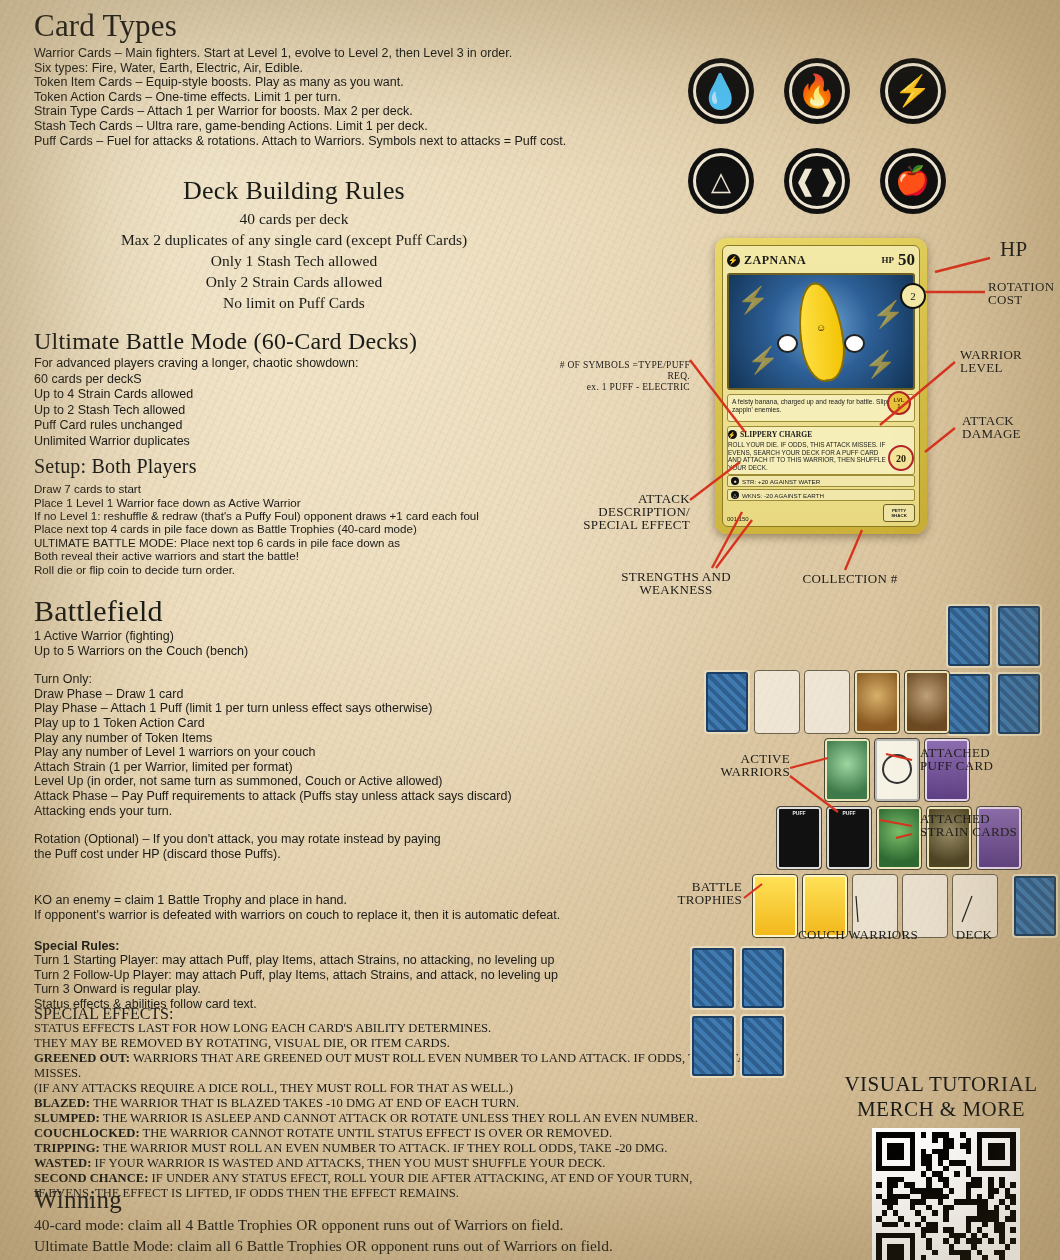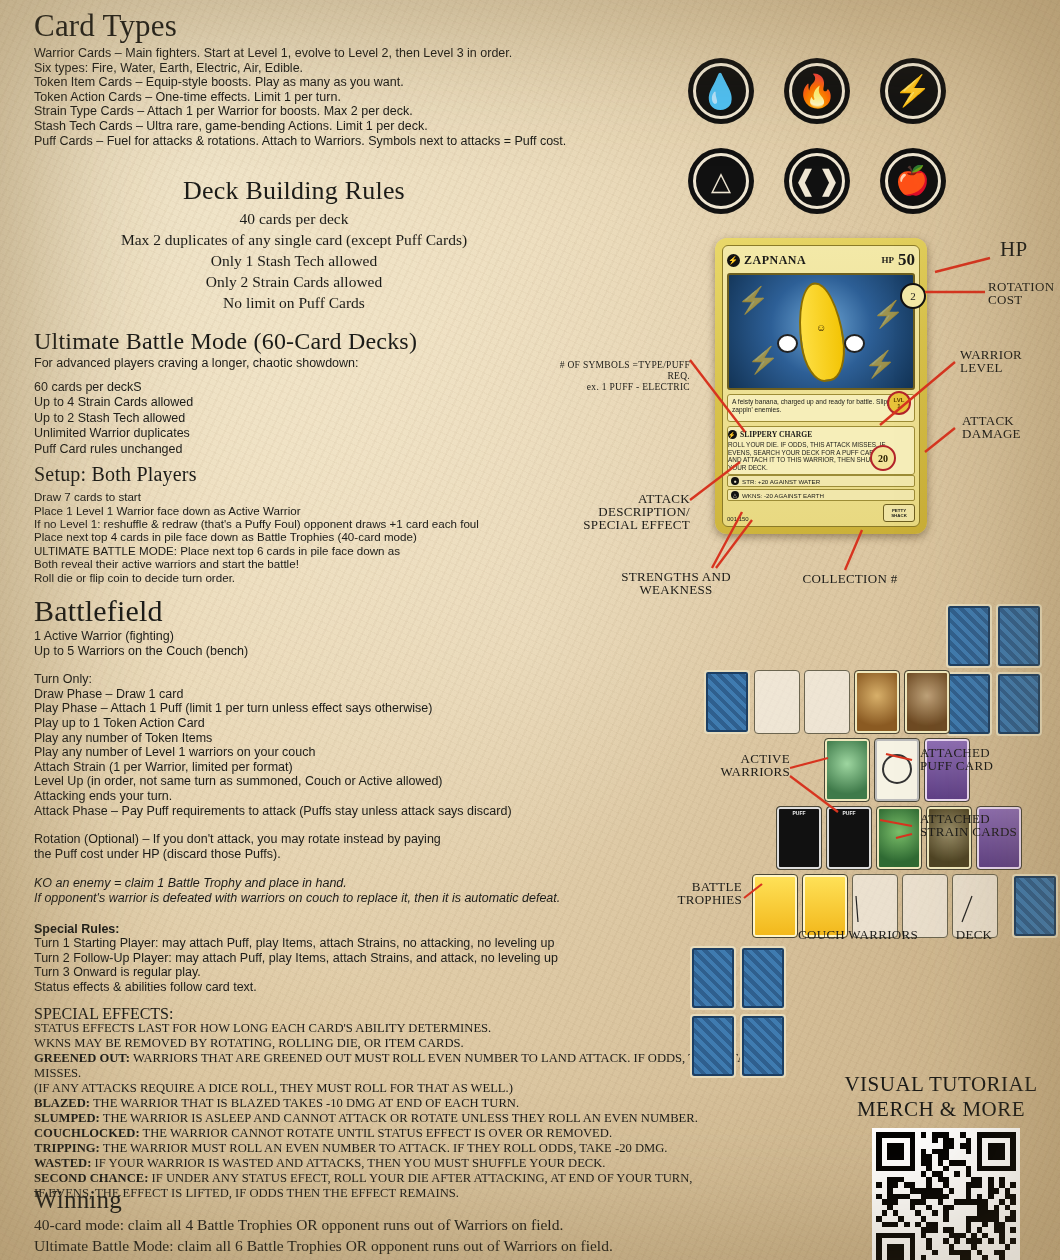--- a/index.html
+++ b/index.html
@@ -61,21 +61,21 @@
   .face{position:absolute;left:50%;top:46%;transform:translate(-50%,-50%);color:#3a2b00;font-size:10px;}
   .glove{position:absolute;width:17px;height:15px;border-radius:50%;background:#fff;border:2px solid #222;top:52%;}
   .desc{margin-top:4px;font-size:6.6px;line-height:7.6px;background:#f6eeb9;border:1px solid #9c8c36;
     border-radius:3px;padding:3px 4px;position:relative;min-height:20px;}
   .lvlbadge{position:absolute;right:3px;top:-4px;width:20px;height:20px;border-radius:50%;
     background:#e8c33a;border:2px solid #b3232a;color:#5a3b00;font-size:6px;font-weight:700;
     display:flex;align-items:center;justify-content:center;flex-direction:column;line-height:6px;}
   .atk{margin-top:4px;background:#f6eeb9;border:1px solid #9c8c36;border-radius:3px;padding:3px 0;position:relative;}
   .atk .ttl{font-size:7.6px;font-weight:700;display:flex;align-items:center;gap:3px;font-family:"Liberation Serif",serif;}
   .atk .bd{font-size:6.4px;line-height:7.4px;margin-top:2px;padding-right:22px;}
-  .dmg{position:absolute;right:18px;bottom:3px;width:22px;height:22px;border-radius:50%;
+  .dmg{position:absolute;right:0;bottom:3px;width:22px;height:22px;border-radius:50%;
     background:#f3e49a;border:2px solid #b3232a;color:#2b2000;font-weight:700;font-size:10px;
     display:flex;align-items:center;justify-content:center;font-family:"Liberation Serif",serif;}
   .swrow{margin-top:auto;display:flex;flex-direction:column;gap:2px;font-size:6.2px;}
   .swrow .line{display:flex;align-items:center;gap:3px;background:#f1e7ab;border:1px solid #9c8c36;
     border-radius:2px;padding:1px 3px;}
   .cardfoot{display:flex;align-items:flex-end;justify-content:space-between;margin-top:3px;font-size:6px;}
   .stamp{width:30px;height:16px;border:1px solid #6d5f1f;border-radius:3px;background:#efe4a4;
     font-size:4.4px;display:flex;align-items:center;justify-content:center;text-align:center;line-height:5px;font-weight:700;}
 
   
@@ -131,26 +131,26 @@
     <div>Max 2 duplicates of any single card (except Puff Cards)</div>
     <div>Only 1 Stash Tech allowed</div>
     <div>Only 2 Strain Cards allowed</div>
     <div>No limit on Puff Cards</div>
   </div>
 </div>
 
 <div class="abs" style="left:34px;top:328px;width:520px;">
   <h1 class="sec" style="font-size:24px;">Ultimate Battle Mode (60-Card Decks)</h1>
   <div class="t-sm" style="margin-top:1px;">For advanced players craving a longer, chaotic showdown:</div>
-  <div class="t-sm" style="margin-top:9px;line-height:15.5px;">
+  <div class="t-sm" style="margin-top:1px;line-height:15.5px;">
     <div>60 cards per deckS</div>
     <div>Up to 4 Strain Cards allowed</div>
     <div>Up to 2 Stash Tech allowed</div>
+    <div>Puff Card rules unchanged</div>
     <div>Unlimited Warrior duplicates</div>
-    <div>Puff Card rules unchanged</div>
   </div>
   <h1 class="sec" style="font-size:20px;margin-top:6px;">Setup: Both Players</h1>
   <div class="t-xs" style="margin-top:4px;">
     <div>Draw 7 cards to start</div>
     <div>Place 1 Level 1 Warrior face down as Active Warrior</div>
     <div>If no Level 1: reshuffle &amp; redraw (that's a Puffy Foul) opponent draws +1 card each foul</div>
     <div>Place next top 4 cards in pile face down as Battle Trophies (40-card mode)</div>
     <div>ULTIMATE BATTLE MODE: Place next top 6 cards in pile face down as</div>
     <div>Both reveal their active warriors and start the battle!</div>
     <div>Roll die or flip coin to decide turn order.</div>
@@ -165,45 +165,45 @@
   </div>
   <div class="t-sm" style="margin-top:14px;">
     <div>Turn Only:</div>
     <div>Draw Phase – Draw 1 card</div>
     <div>Play Phase – Attach 1 Puff (limit 1 per turn unless effect says otherwise)</div>
     <div>Play up to 1 Token Action Card</div>
     <div>Play any number of Token Items</div>
     <div>Play any number of Level 1 warriors on your couch</div>
     <div>Attach Strain (1 per Warrior, limited per format)</div>
     <div>Level Up (in order, not same turn as summoned, Couch or Active allowed)</div>
+    <div>Attack Phase – Pay Puff requirements to attack (Puffs stay unless attack says discard)</div>
     <div>Attacking ends your turn.</div>
-    <div>Attack Phase – Pay Puff requirements to attack (Puffs stay unless attack says discard)</div>
   </div>
   <div class="t-sm" style="margin-top:14px;">
     <div>Rotation (Optional) – If you don't attack, you may rotate instead by paying</div>
     <div>the Puff cost under HP (discard those Puffs).</div>
   </div>
-  <div class="t-sm" style="margin-top:15px;font-style:italic;">
+  <div class="t-sm" style="margin-top:32px;">
     <div>KO an enemy = claim 1 Battle Trophy and place in hand.</div>
     <div>If opponent's warrior is defeated with warriors on couch to replace it, then it is automatic defeat.</div>
   </div>
   <div class="t-sm" style="margin-top:16px;">
     <div style="font-weight:700;">Special Rules:</div>
     <div>Turn 1 Starting Player: may attach Puff, play Items, attach Strains, no attacking, no leveling up</div>
     <div>Turn 2 Follow-Up Player: may attach Puff, play Items, attach Strains, and attack, no leveling up</div>
     <div>Turn 3 Onward is regular play.</div>
     <div>Status effects &amp; abilities follow card text.</div>
   </div>
 </div>
 
 <div class="abs" style="left:34px;top:1006px;width:770px;">
   <div class="caps" style="font-size:16px;">SPECIAL EFFECTS:</div>
   <div class="caps">
     <div>STATUS EFFECTS LAST FOR HOW LONG EACH CARD'S ABILITY DETERMINES.</div>
-    <div>WKNS MAY BE REMOVED BY ROTATING, ROLLING DIE, OR ITEM CARDS.</div>
+    <div>THEY MAY BE REMOVED BY ROTATING, VISUAL DIE, OR ITEM CARDS.</div>
   </div>
   <div class="caps" style="margin-top:0;">
     <div><b>GREENED OUT:</b> <span>WARRIORS THAT ARE GREENED OUT MUST ROLL EVEN NUMBER TO LAND ATTACK. IF ODDS, THE ATTACK MISSES.</span></div>
     <div><span>(IF ANY ATTACKS REQUIRE A DICE ROLL, THEY MUST ROLL FOR THAT AS WELL.)</span></div>
     <div><b>BLAZED:</b> <span>THE WARRIOR THAT IS BLAZED TAKES -10 DMG AT END OF EACH TURN.</span></div>
     <div><b>SLUMPED:</b> <span>THE WARRIOR IS ASLEEP AND CANNOT ATTACK OR ROTATE UNLESS THEY ROLL AN EVEN NUMBER.</span></div>
     <div><b>COUCHLOCKED:</b> <span>THE WARRIOR CANNOT ROTATE UNTIL STATUS EFFECT IS OVER OR REMOVED.</span></div>
     <div><b>TRIPPING:</b> <span>THE WARRIOR MUST ROLL AN EVEN NUMBER TO ATTACK. IF THEY ROLL ODDS, TAKE -20 DMG.</span></div>
     <div><b>WASTED:</b> <span>IF YOUR WARRIOR IS WASTED AND ATTACKS, THEN YOU MUST SHUFFLE YOUR DECK.</span></div>
     <div><b>SECOND CHANCE:</b> <span>IF UNDER ANY STATUS EFECT, ROLL YOUR DIE AFTER ATTACKING, AT END OF YOUR TURN,</span></div>

